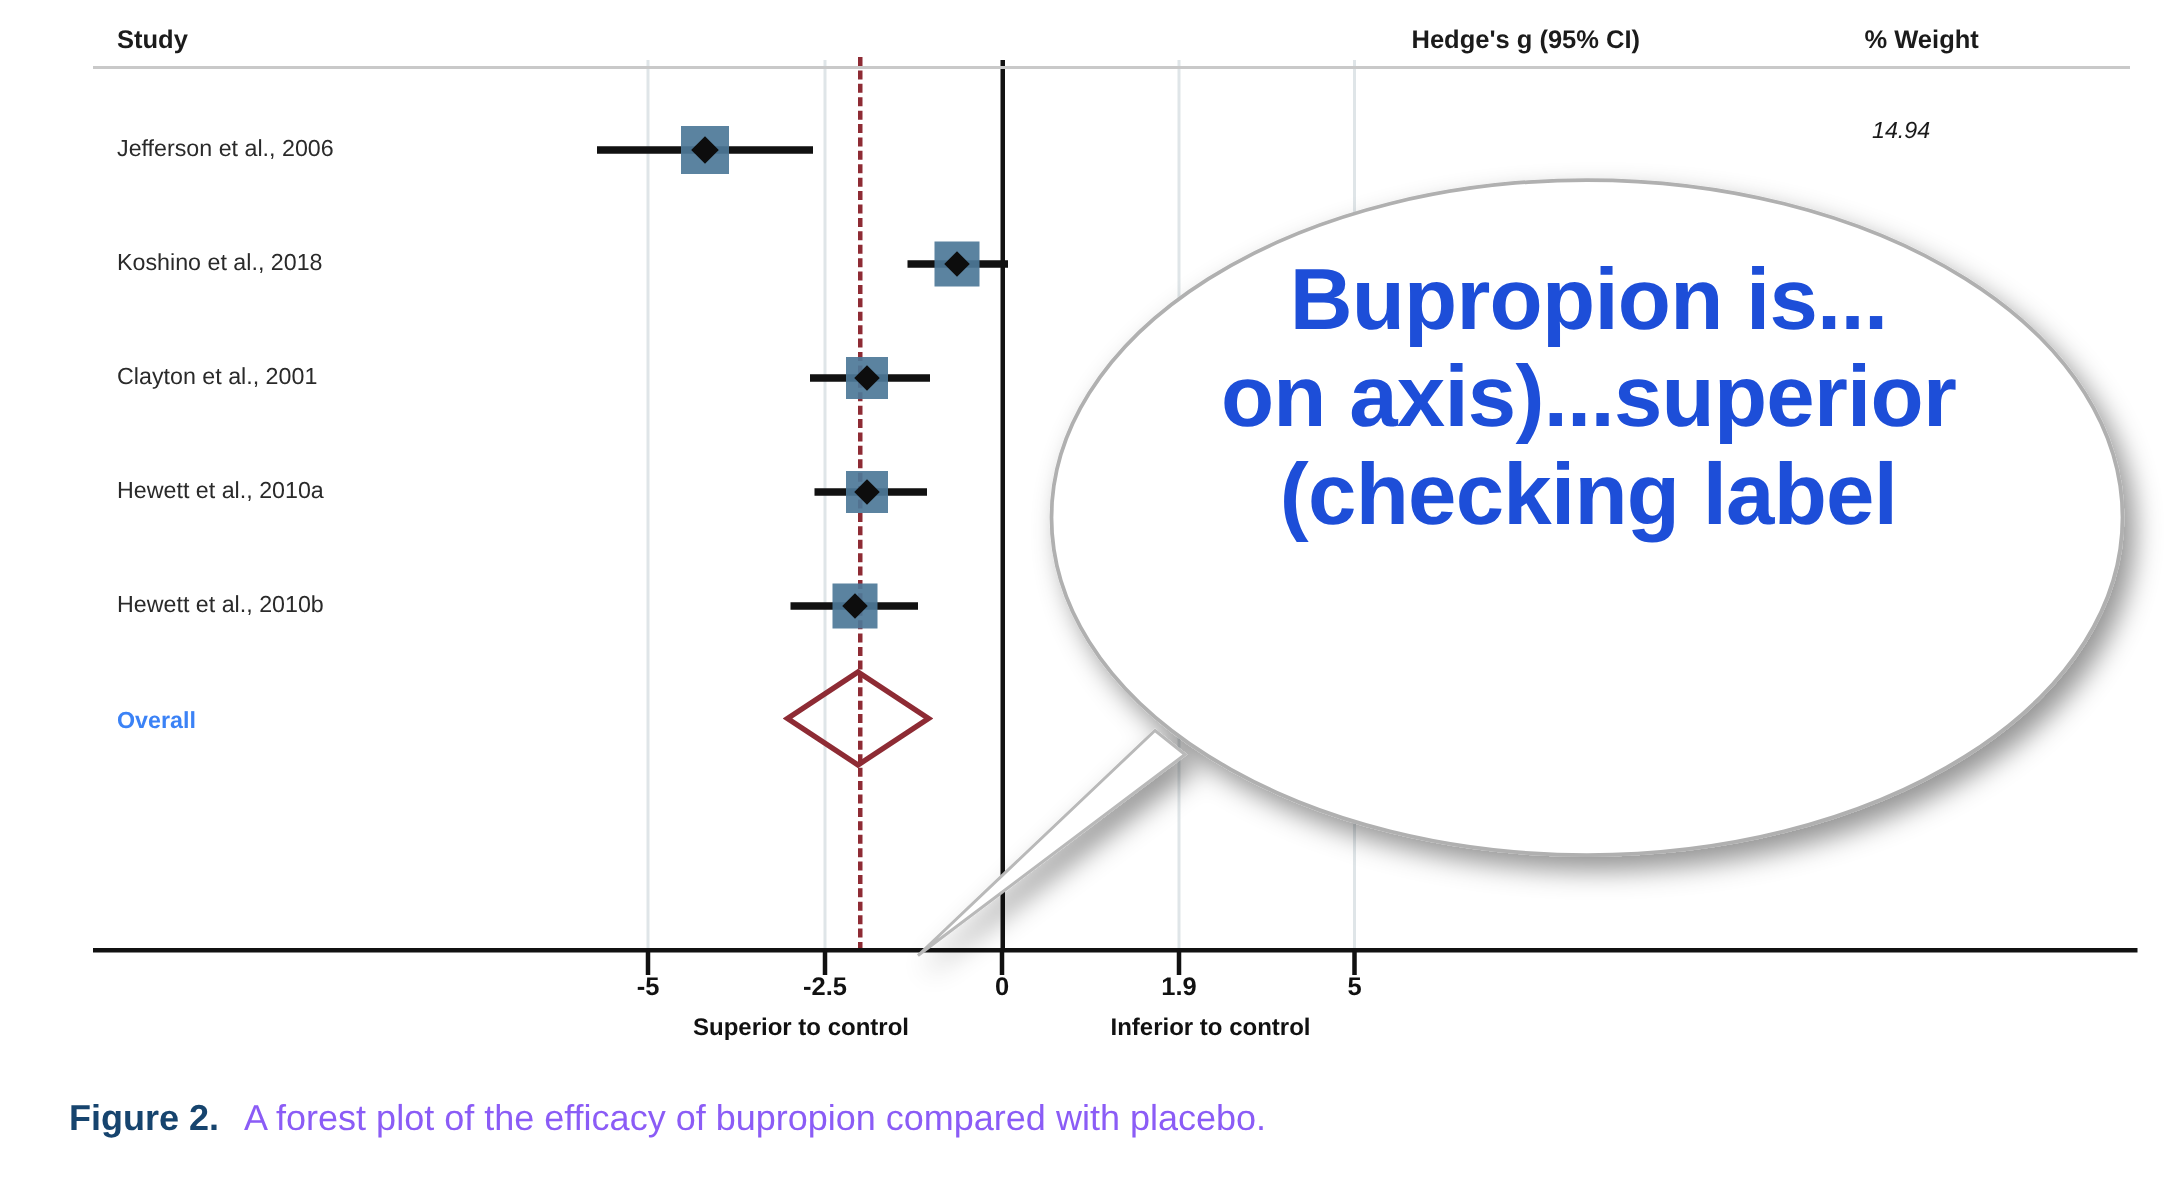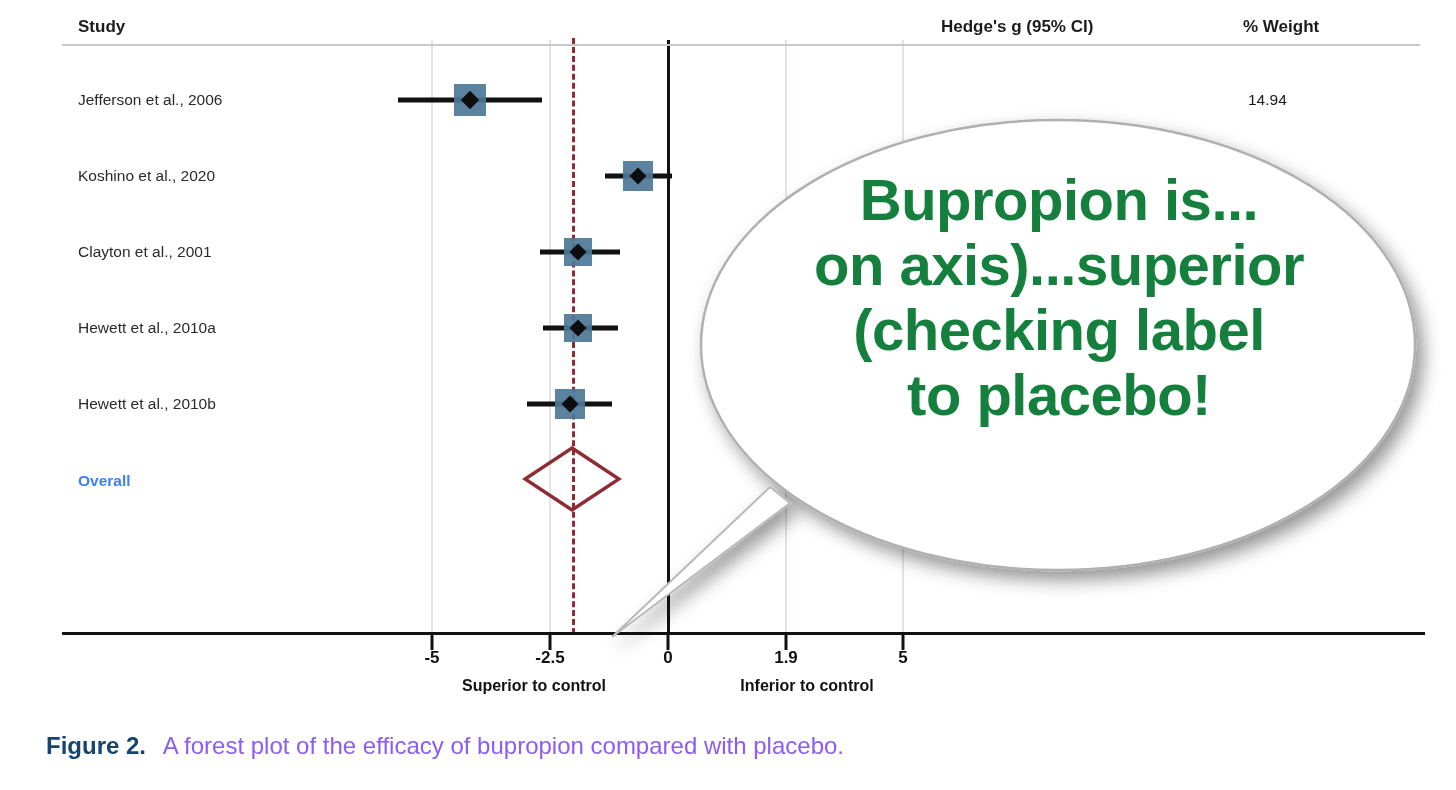--- a/index.html
+++ b/index.html
@@ -96,21 +96,21 @@
   }
 
   
   .bubble-wrap { position: absolute; left: 0; top: 0; width: 1456px; height: 712px;
                  pointer-events: none; }
   .bubble-text {
     position: absolute;
     left: 706px; top: 168px; width: 706px;
     text-align: center;
     font-size: 58px; font-weight: bold; line-height: 1.12;
-    color: #15803d;
+    color: #1d4ed8;
     font-family: "Liberation Sans", sans-serif;
     letter-spacing: -0.5px;
   }
 
   
   .caption {
     position: absolute; left: 46px; top: 732px;
     font-size: 24px; color: #1b1b1b;
     white-space: nowrap;
   }
@@ -133,23 +133,23 @@
 
     <div class="hdr-rule"></div>
     <div class="hdr-label hdr-study">Study</div>
     <div class="hdr-label hdr-effect">Hedge's g (95% CI)</div>
     <div class="hdr-label hdr-weight">% Weight</div>
 
     <div class="study-label" style="top:100px;">Jefferson et al., 2006</div>
     <div class="ci-line" style="left:398px; width:144px; top:100px;"></div>
     <div class="marker-box" style="left:470px; top:100px; width:32px; height:32px;"></div>
     <div class="marker-diamond" style="left:470px; top:100px; width:13px; height:13px;"></div>
-    <div class="weight-val" style="top:100px;">14.94</div>
-
-    <div class="study-label" style="top:176px;">Koshino et al., 2020</div>
+    <div class="weight-val" style="top:88px;font-style:italic;">14.94</div>
+
+    <div class="study-label" style="top:176px;">Koshino et al., 2018</div>
     <div class="ci-line" style="left:605px; width:67px; top:176px;"></div>
     <div class="marker-box" style="left:638px; top:176px; width:30px; height:30px;"></div>
     <div class="marker-diamond" style="left:638px; top:176px; width:12px; height:12px;"></div>
     <div class="weight-val" style="top:176px;"></div>
 
     <div class="study-label" style="top:252px;">Clayton et al., 2001</div>
     <div class="ci-line" style="left:540px; width:80px; top:252px;"></div>
     <div class="marker-box" style="left:578px; top:252px; width:28px; height:28px;"></div>
     <div class="marker-diamond" style="left:578px; top:252px; width:12px; height:12px;"></div>
     <div class="weight-val" style="top:252px;"></div>
@@ -201,21 +201,20 @@
       </defs>
       <g filter="url(#bubShadow)">
         <path d="M 770 487 L 612 637 L 790 503 Z" fill="#ffffff" stroke="#b9b9b9" stroke-width="2"></path>
         <ellipse cx="1058" cy="345" rx="357" ry="225" fill="#ffffff" stroke="#b0b0b0" stroke-width="2.5"></ellipse>
       </g>
     </svg>
     <div class="bubble-text">
       <div>Bupropion is...</div>
       <div>on axis)...superior</div>
       <div>(checking label</div>
-      <div>to placebo!</div>
     </div>
   </div>
 
   <div class="caption">
     <span class="fig">Figure 2.</span>
     <span class="txt" style="margin-left:10px;">A forest plot of the efficacy of bupropion compared with placebo.</span>
   </div>
 
 </div>
 

